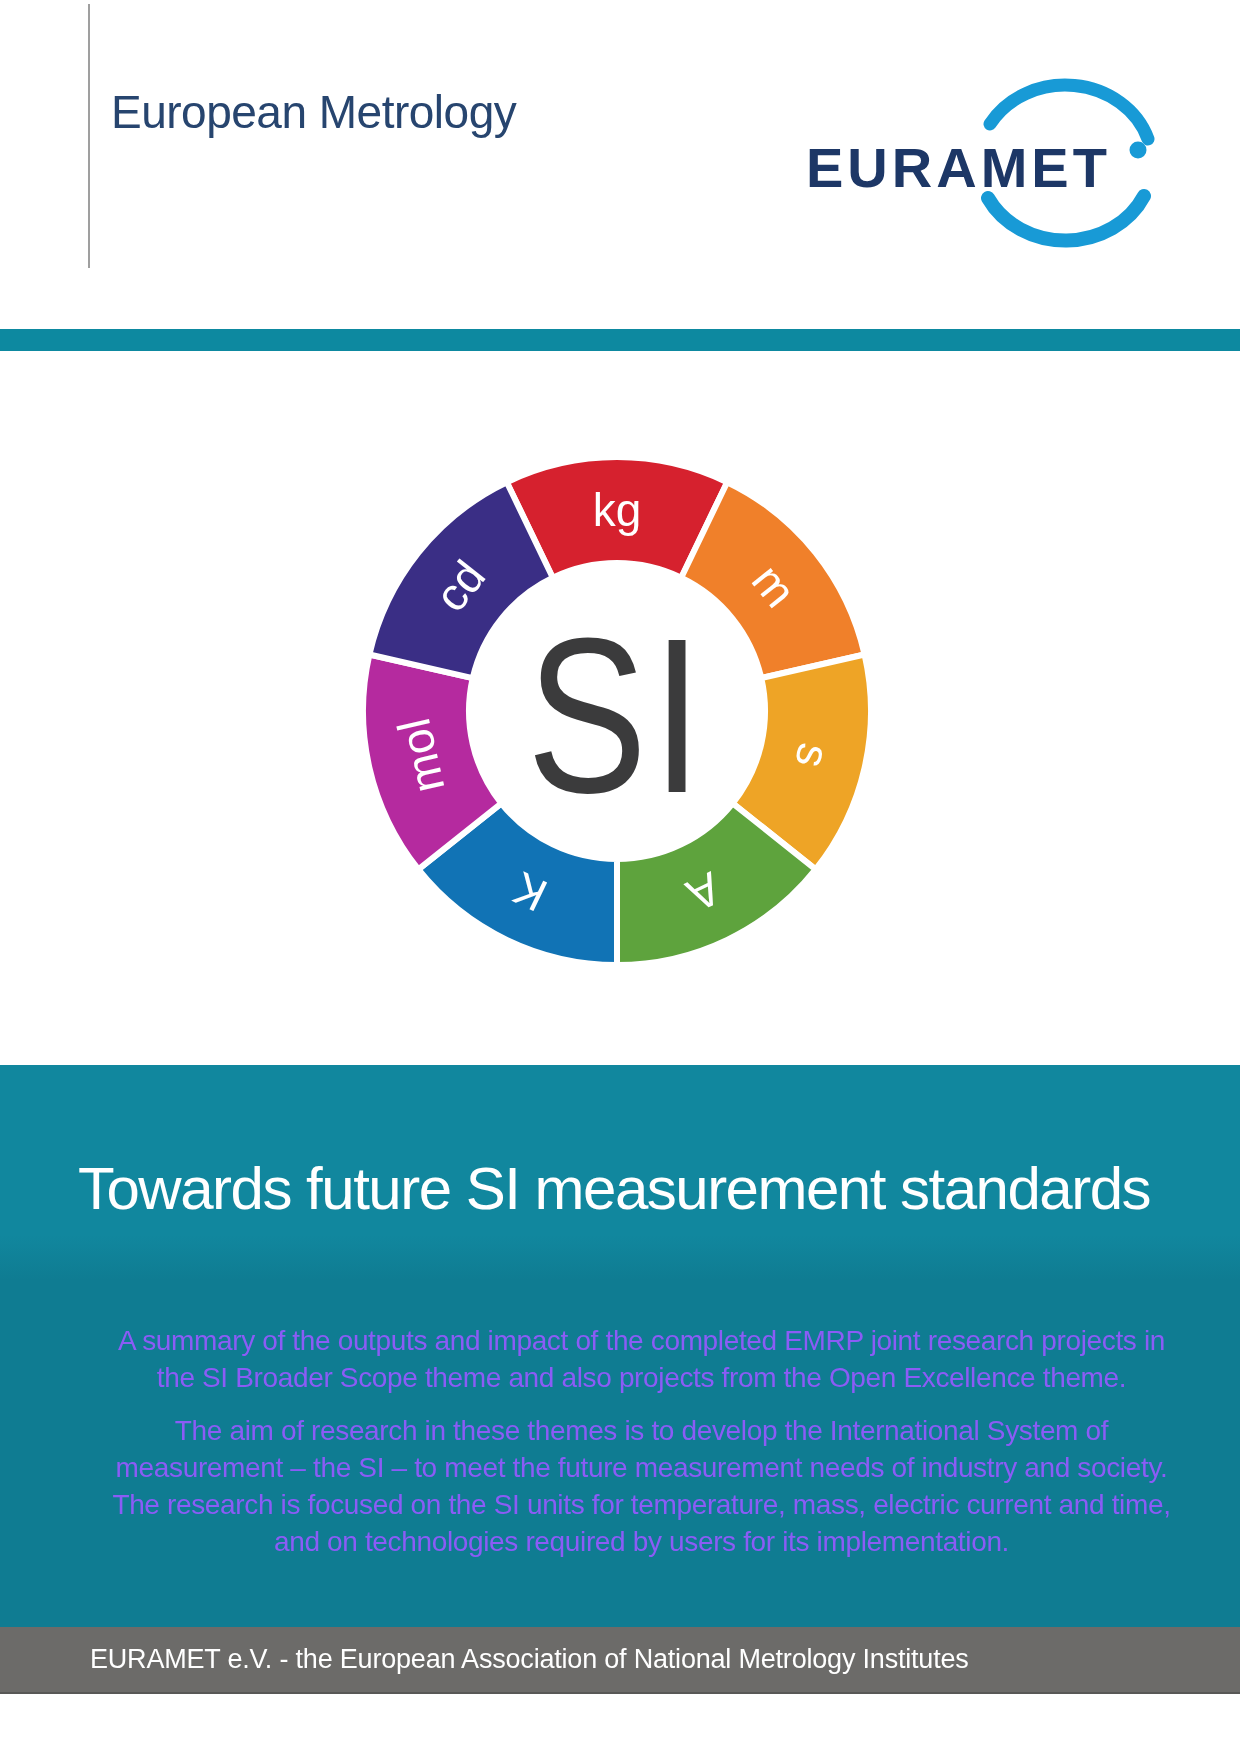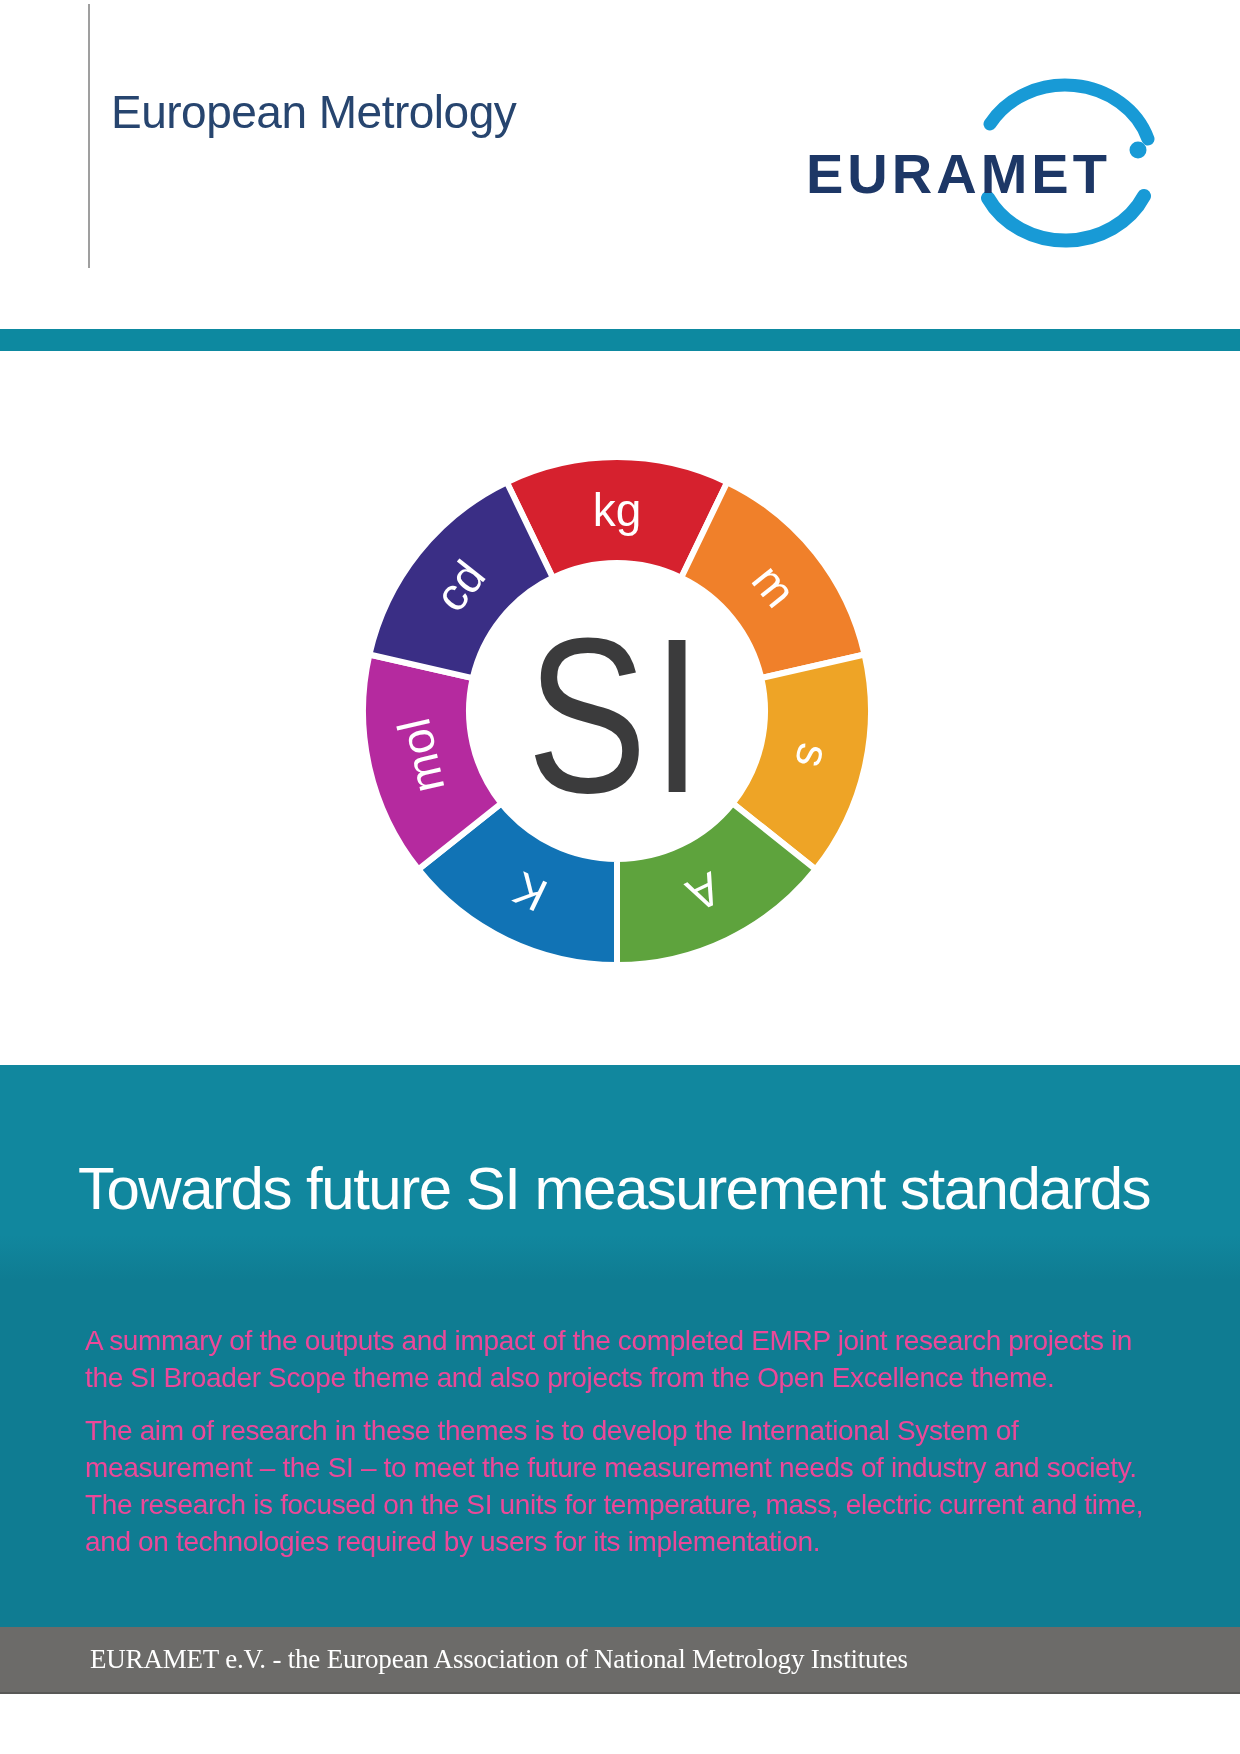--- a/index.html
+++ b/index.html
@@ -15,21 +15,21 @@
     position:absolute;left:88px;top:4px;width:2px;height:264px;
     background:#9f9f9f;
   }
   .programme-title{
     position:absolute;left:111px;top:82px;
     font-size:46px;line-height:60px;font-weight:400;
     color:var(--header_text);
     letter-spacing:-0.5px;
   }
   .euramet-wordmark{
-    position:absolute;left:806px;top:141px;
+    position:absolute;left:806px;top:135px;
     font-size:56px;font-weight:700;letter-spacing:4px;
     color:var(--euramet_navy);
   }
   
   .teal-bar{
     position:absolute;left:0;top:329px;width:1240px;height:22px;
     background:var(--teal_bar);
   }
   
   .art{position:absolute;left:0;top:0;width:1240px;height:1754px;pointer-events:none;}
@@ -51,32 +51,32 @@
     background:linear-gradient(180deg,
       var(--teal_title) 0px, var(--teal_title) 170px,
       var(--teal_body) 215px, var(--teal_body) 100%);
   }
   .hero-title{
     position:absolute;left:78px;top:57px;
     font-size:60px;font-weight:400;letter-spacing:-1.5px;
     color:#ffffff;
   }
   .hero-copy{
-    position:absolute;left:85px;top:225px;width:1085px;
-    color:#ec4899;
-    font-size:28px;line-height:37px;letter-spacing:-0.35px;
+    position:absolute;left:99px;top:225px;width:1085px;
+    color:#8b5cf6;
+    font-size:28px;line-height:37px;letter-spacing:-0.35px;text-align:center;
   }
   .hero-copy p{margin:0 0 16px 0;}
   
   .footer-bar{
     position:absolute;left:0;top:1627px;width:1240px;height:67px;
     background:var(--footer_gray);
     border-bottom:2px solid #585856;
     box-sizing:border-box;
-    display:flex;align-items:center;font-family:Liberation Serif, serif;
+    display:flex;align-items:center;
   }
   .footer-text{
     margin-left:90px;
     color:#ffffff;font-size:27px;letter-spacing:-0.2px;
   }
 </style>
 </head>
 <body>
 
 <div class="page">

